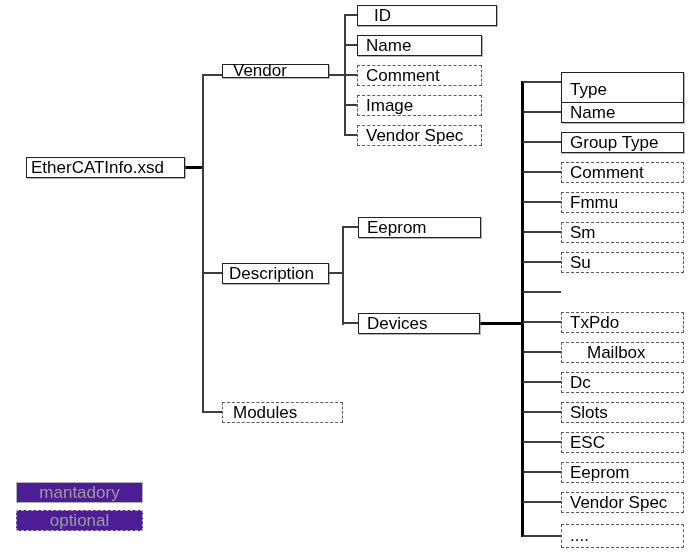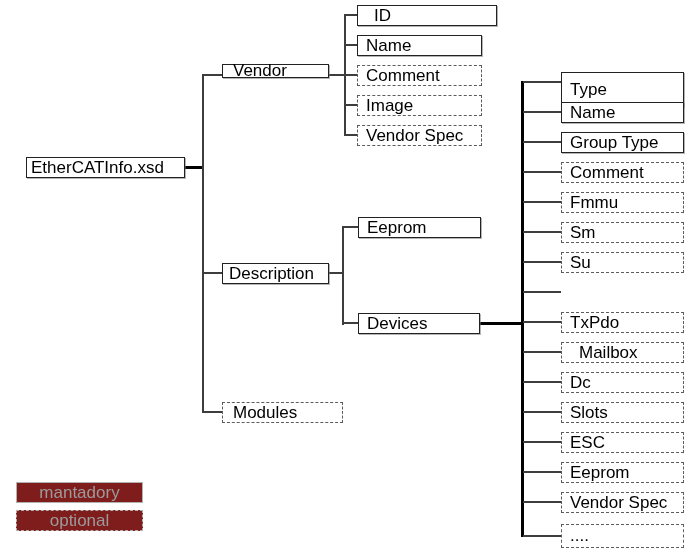--- a/index.html
+++ b/index.html
@@ -10,21 +10,21 @@
   .node {
     position:absolute; box-sizing:border-box; background:#ffffff;
     display:flex; align-items:center; white-space:nowrap;
     font-size:17px; color:var(--text,#000); padding-left:8px; z-index:2;
   }
   .node.solid  { border:1.6px solid var(--solid-border,#222); box-shadow:1px 1px 0 rgba(120,120,120,.55); }
   .node.dashed { border:1.6px dashed var(--dashed-border,#5c5c5c); }
   .line { position:absolute; background:var(--line,#3d3d3d); z-index:1; }
   .line.thick { background:var(--thick-line,#000); }
   .legend-box {
-    position:absolute; box-sizing:border-box; background:#7f1d1d;
+    position:absolute; box-sizing:border-box; background:#4c1d95;
     display:flex; align-items:center; justify-content:center;
     font-size:17px; color:var(--legend-text,#9b9b9b); z-index:2;
   }
   .legend-solid  { border:1.6px solid var(--legend-border,#b2b2b2); }
   .legend-dashed { border:1.6px dashed var(--legend-border,#b2b2b2); }
 </style>
 </head>
 <body>
 
 <div id="canvas" style="--line: #3d3d3d; --thick-line: #000000; --solid-border: #222222; --dashed-border: #5c5c5c; --text: #000000; --legend-border: #b2b2b2; --legend-text: #9b9b9b; background: rgb(255, 255, 255);">
@@ -43,21 +43,21 @@
     <div class="node dashed" style="left: 357px; top: 95px; width: 125px; height: 21px; ">Image</div>
     <div class="node dashed" style="left: 357px; top: 125px; width: 125px; height: 21px; padding-left: 8px;">Vendor Spec</div>
     <div class="node solid" style="left: 561px; top: 72px; width: 123px; height: 35px; padding-left: 8px;">Type</div>
     <div class="node solid" style="left: 561px; top: 102px; width: 123px; height: 21px; padding-left: 8px;">Name</div>
     <div class="node solid" style="left: 561px; top: 132px; width: 123px; height: 21px; padding-left: 8px;">Group Type</div>
     <div class="node dashed" style="left: 561px; top: 162px; width: 123px; height: 21px; padding-left: 8px;">Comment</div>
     <div class="node dashed" style="left: 561px; top: 192px; width: 123px; height: 21px; padding-left: 8px;">Fmmu</div>
     <div class="node dashed" style="left: 561px; top: 222px; width: 123px; height: 21px; padding-left: 8px;">Sm</div>
     <div class="node dashed" style="left: 561px; top: 252px; width: 123px; height: 21px; padding-left: 8px;">Su</div>
     <div class="node dashed" style="left: 561px; top: 312px; width: 123px; height: 21px; padding-left: 8px;">TxPdo</div>
-    <div class="node dashed" style="left: 561px; top: 342px; width: 123px; height: 21px; padding-left: 17px;">Mailbox</div>
+    <div class="node dashed" style="left: 561px; top: 342px; width: 123px; height: 21px; padding-left: 25px;">Mailbox</div>
     <div class="node dashed" style="left: 561px; top: 372px; width: 123px; height: 21px; padding-left: 8px;">Dc</div>
     <div class="node dashed" style="left: 561px; top: 402px; width: 123px; height: 21px; padding-left: 8px;">Slots</div>
     <div class="node dashed" style="left: 561px; top: 432px; width: 123px; height: 21px; padding-left: 8px;">ESC</div>
     <div class="node dashed" style="left: 561px; top: 462px; width: 123px; height: 21px; padding-left: 8px;">Eeprom</div>
     <div class="node dashed" style="left: 561px; top: 492px; width: 123px; height: 21px; padding-left: 8px;">Vendor Spec</div>
     <div class="node dashed" style="left: 561px; top: 524px; width: 123px; height: 24px; padding-left: 8px;">....</div>
     <div class="line thick" style="left: 185px; top: 166px; width: 18px; height: 3px;"></div>
     <div class="line" style="left: 202px; top: 74px; width: 2px; height: 339px;"></div>
     <div class="line" style="left: 202px; top: 74px; width: 21px; height: 2px;"></div>
     <div class="line" style="left: 202px; top: 272px; width: 21px; height: 2px;"></div>

